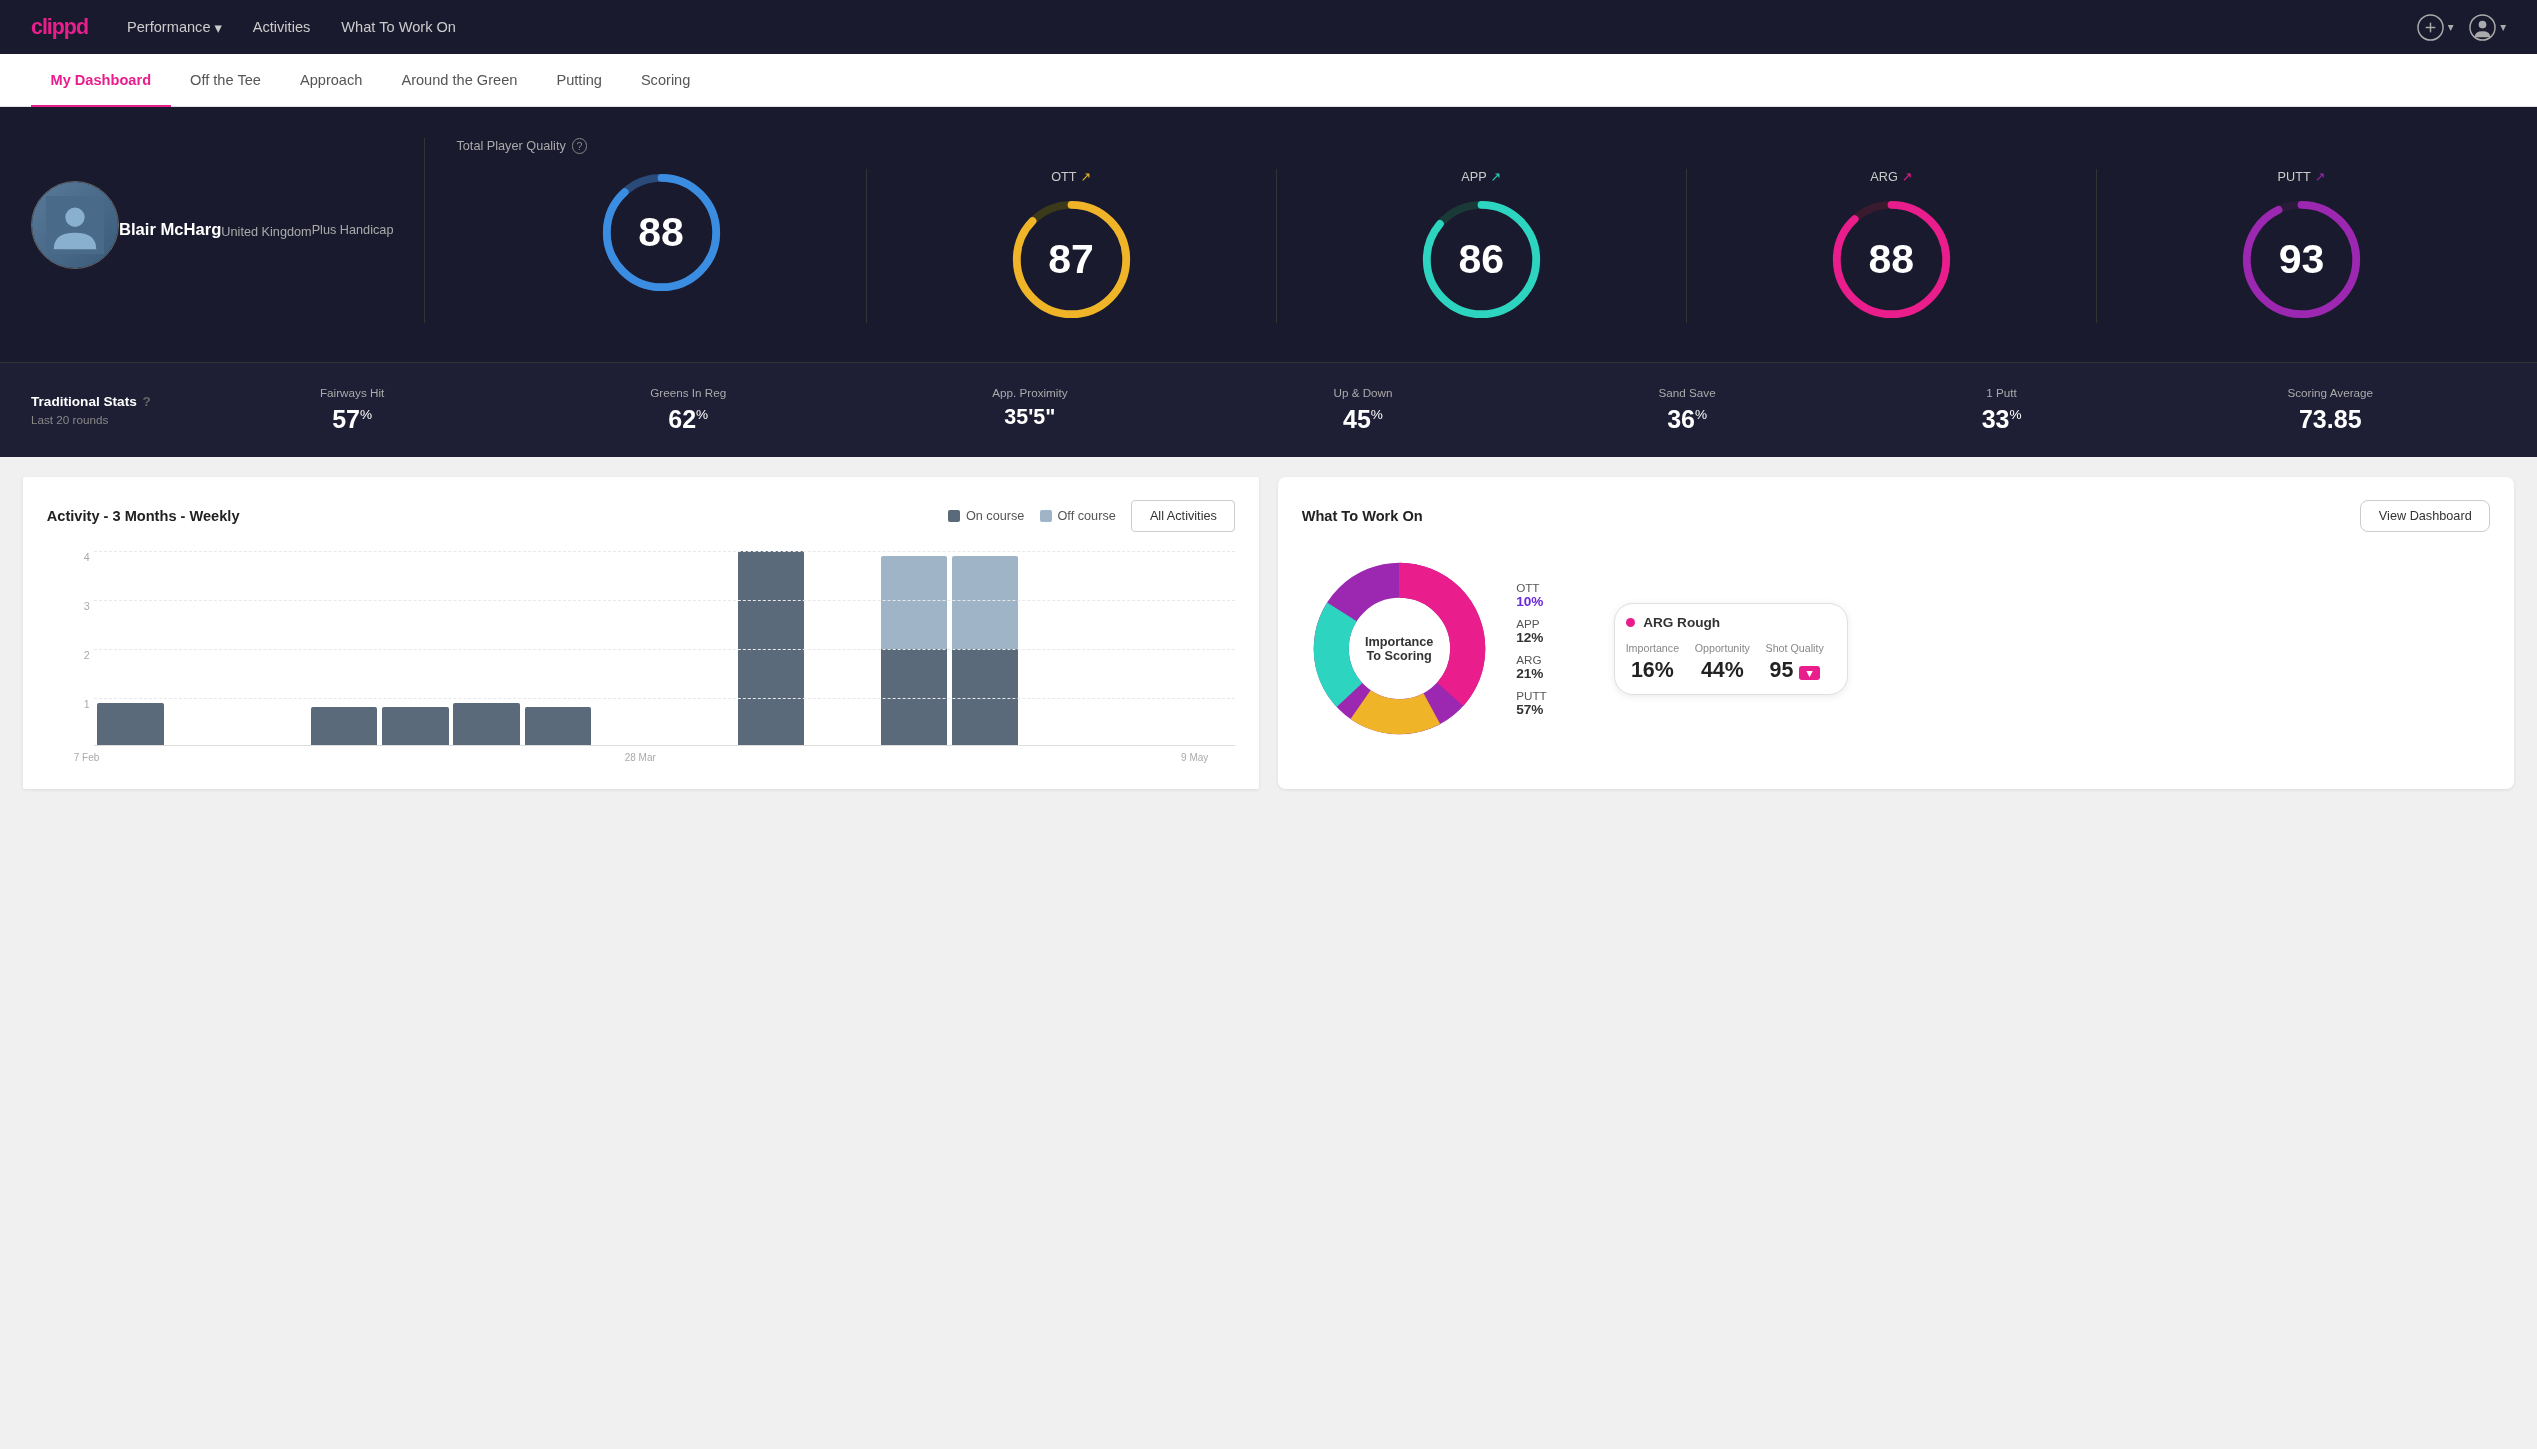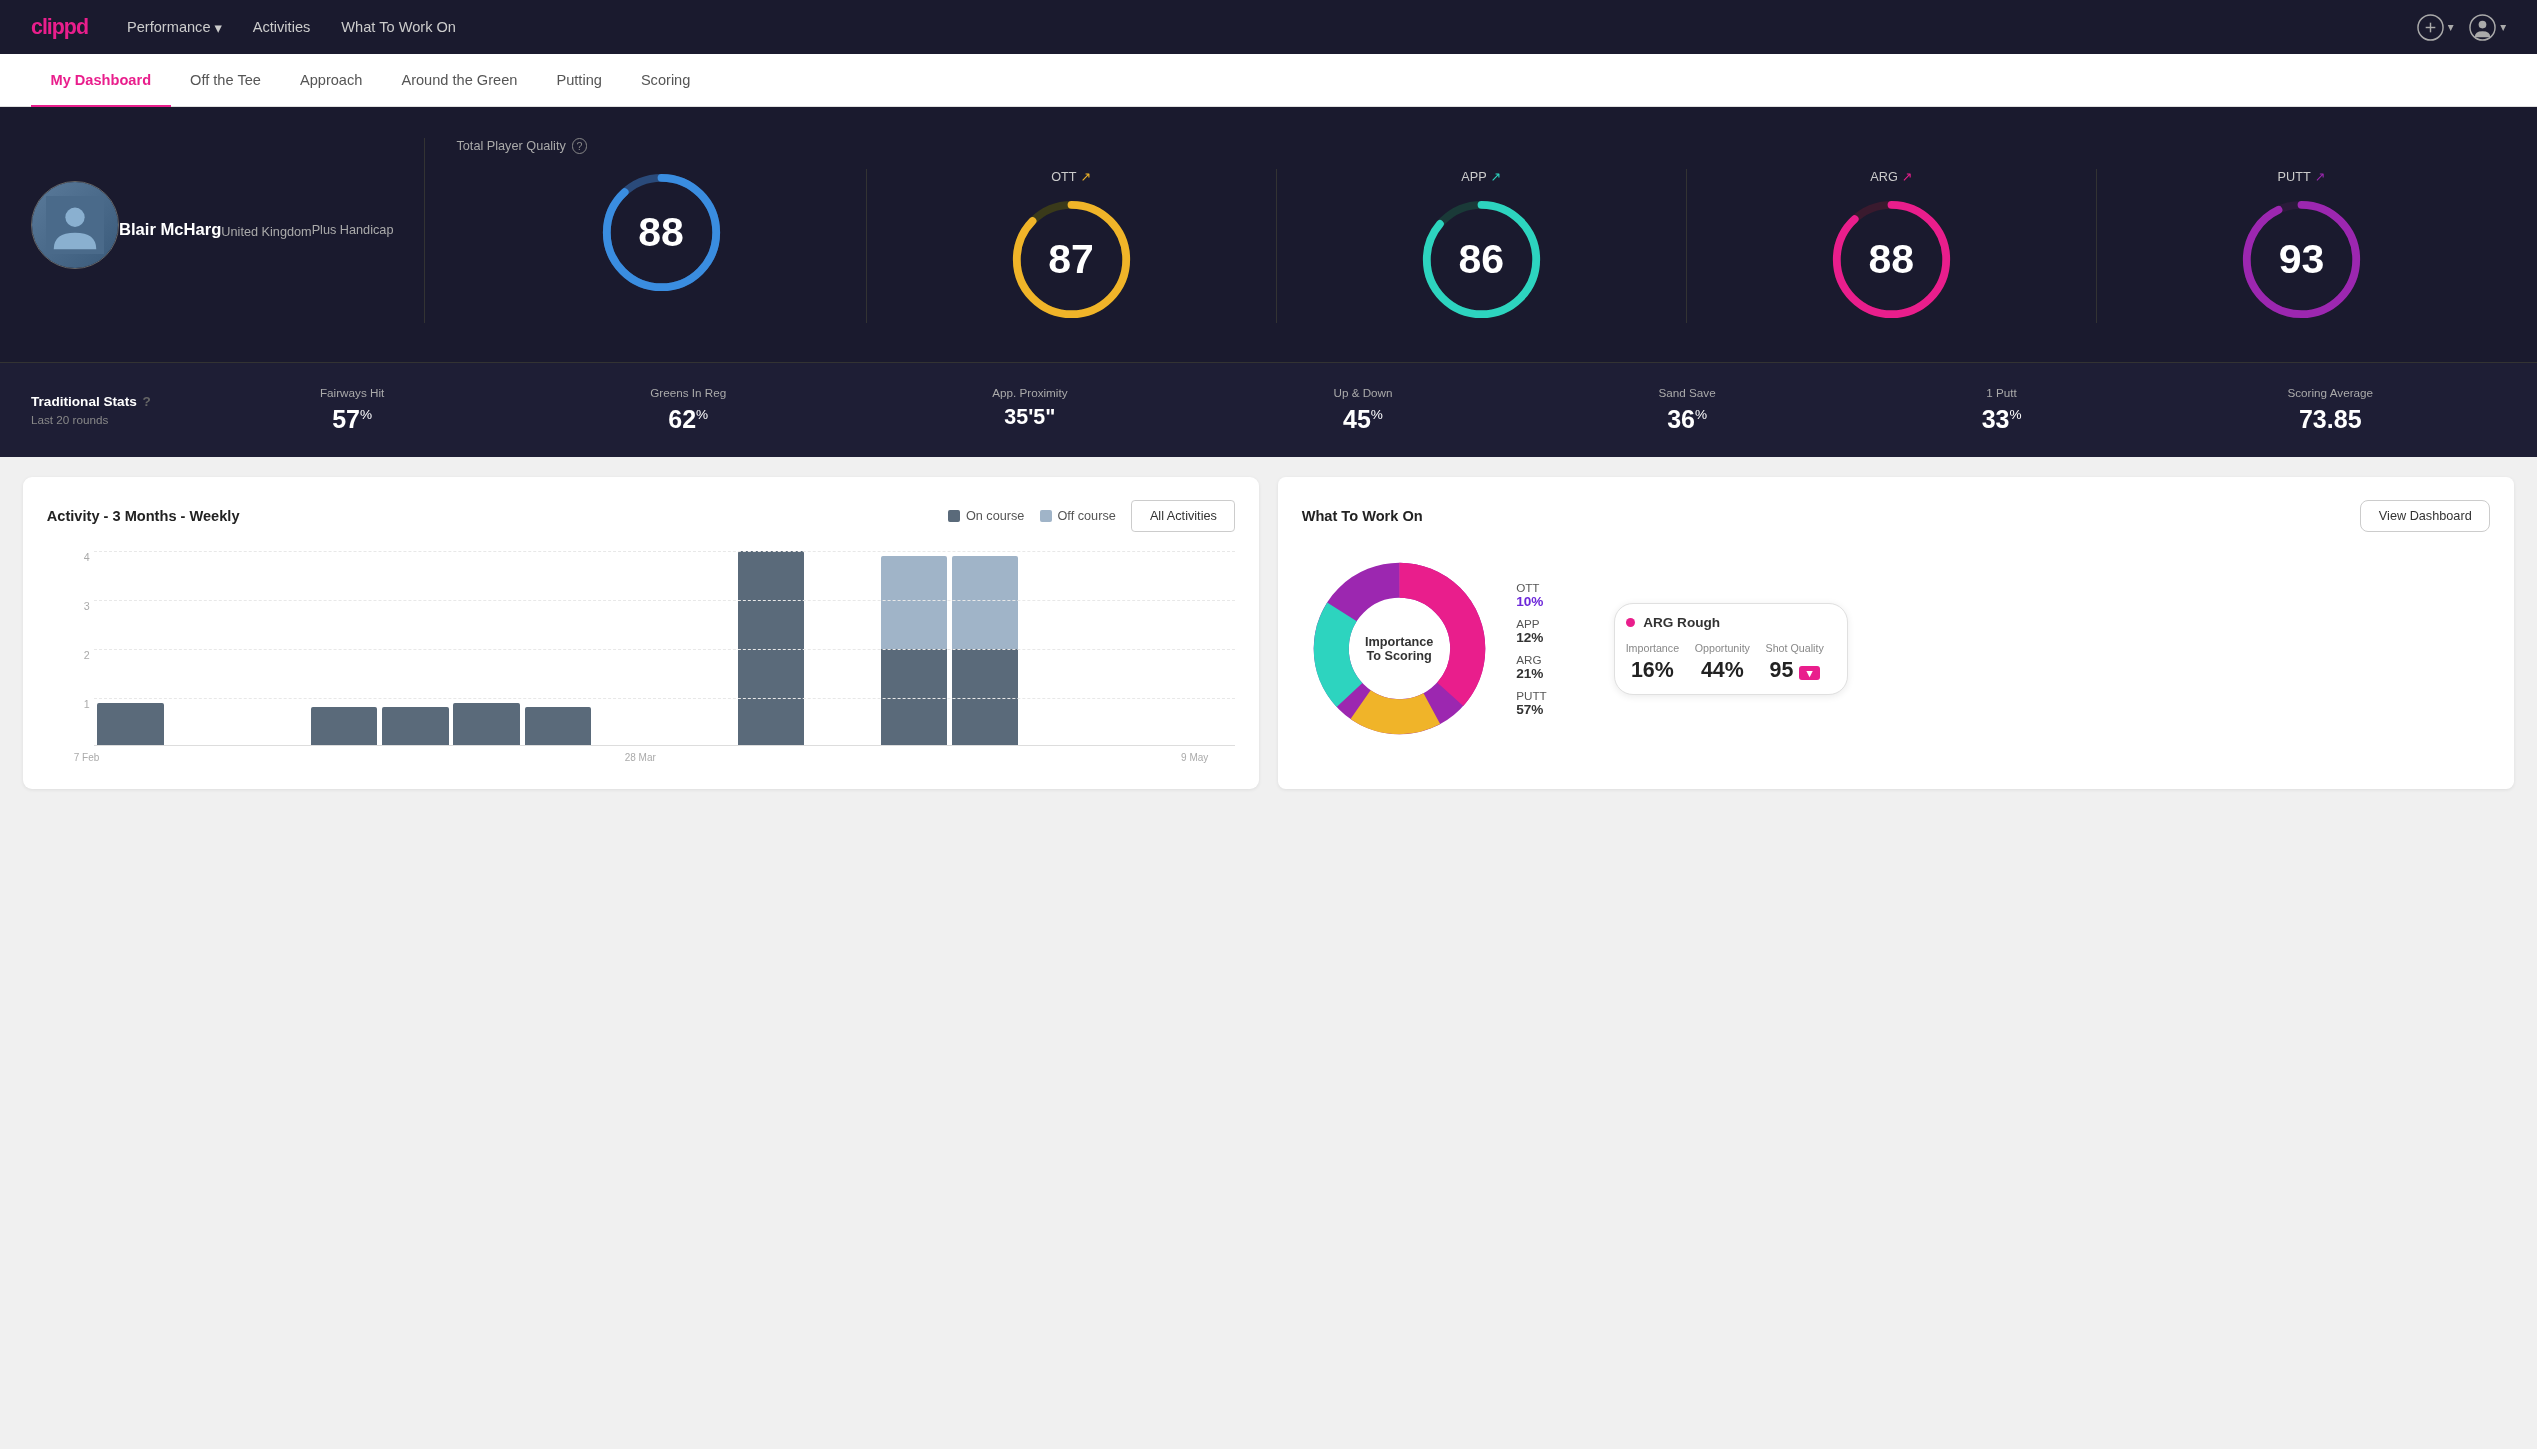--- a/index.html
+++ b/index.html
@@ -245,21 +245,21 @@
     .bottom-section {
       display: flex;
       gap: 19.5px;
       padding: 19.5px 23.4px;
       background: #f0f0f0;
     }
 
     
     .activity-card {
       background: #fff;
-      border-radius: 9px;
+      border-radius: 2px;
       padding: 23.4px;
       flex: 1;
       max-width: 58%;
       box-shadow: 0 1px 3.9px rgba(0,0,0,0.08);
     }
     .card-header {
       display: flex;
       align-items: center;
       justify-content: space-between;
       margin-bottom: 19.5px;

